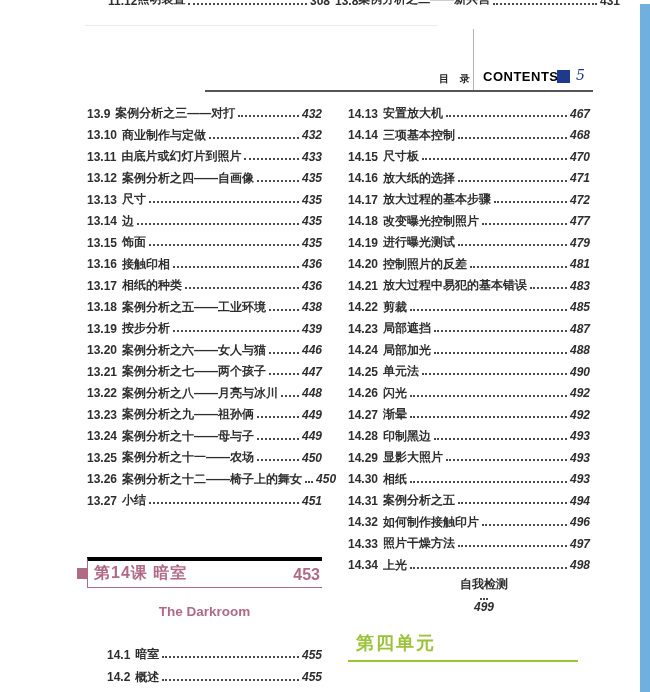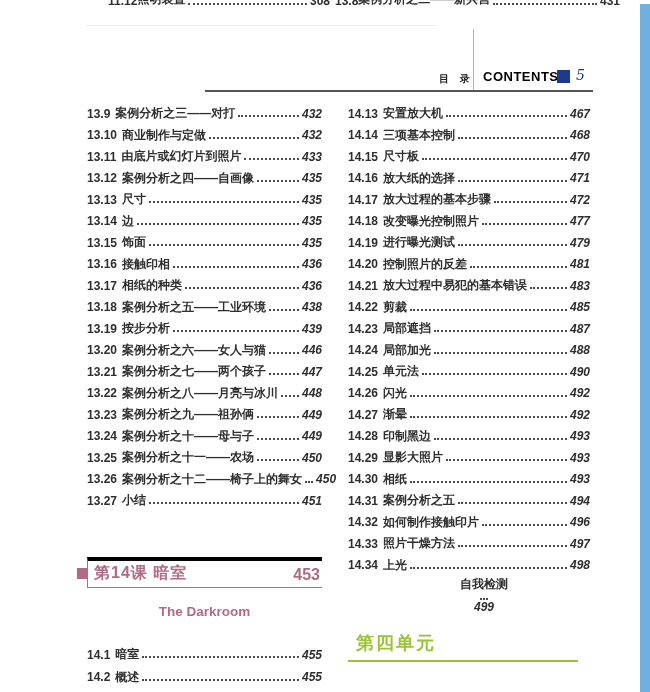--- a/index.html
+++ b/index.html
@@ -27,21 +27,21 @@
   .hdr-square { position:absolute; left:557px; top:70px; width:13px; height:13px; background:#1e3a8f; }
   .hdr-pagenum { position:absolute; left:576px; top:67px; font-family:"DejaVu Serif","Liberation Serif",serif; font-style:italic; font-size:14px; color:#17357e; }
   .hdr-rule { position:absolute; left:205px; top:90px; width:388px; height:0; border-top:2px solid #555; }
 
   
   .col { position:absolute; top:103px; }
   .col-left  { left:87px;  width:235px; }
   .col-right { left:348px; width:242px; }
 
   .toc-list .row { height:21.5px; display:flex; align-items:center; font-size:12px; font-weight:bold; white-space:nowrap; }
-  .toc-list.wide .row { height:22.5px; }
+  .toc-list.wide .row { height:22.5px;margin-left:20px; }
   .row .num { margin-right:5px; }
   .row .leader { flex:1; border-bottom:2px dotted #4a4a4a; margin:5px 3px 0 3px; min-width:8px; }
   .row .pg { text-align:right;font-style:italic; }
   .row.indent { padding-left:30px;flex-direction:column; }
 
   
   .chapter { margin-top:45px; position:relative; color:#b06a85; }
   .ch-row { display:flex; justify-content:space-between; align-items:flex-end;
             border-top:4px solid #000000; border-bottom:1px solid #b06a85; border-left:1px solid #b06a85;
             padding:2px 2px 3px 6px; }

